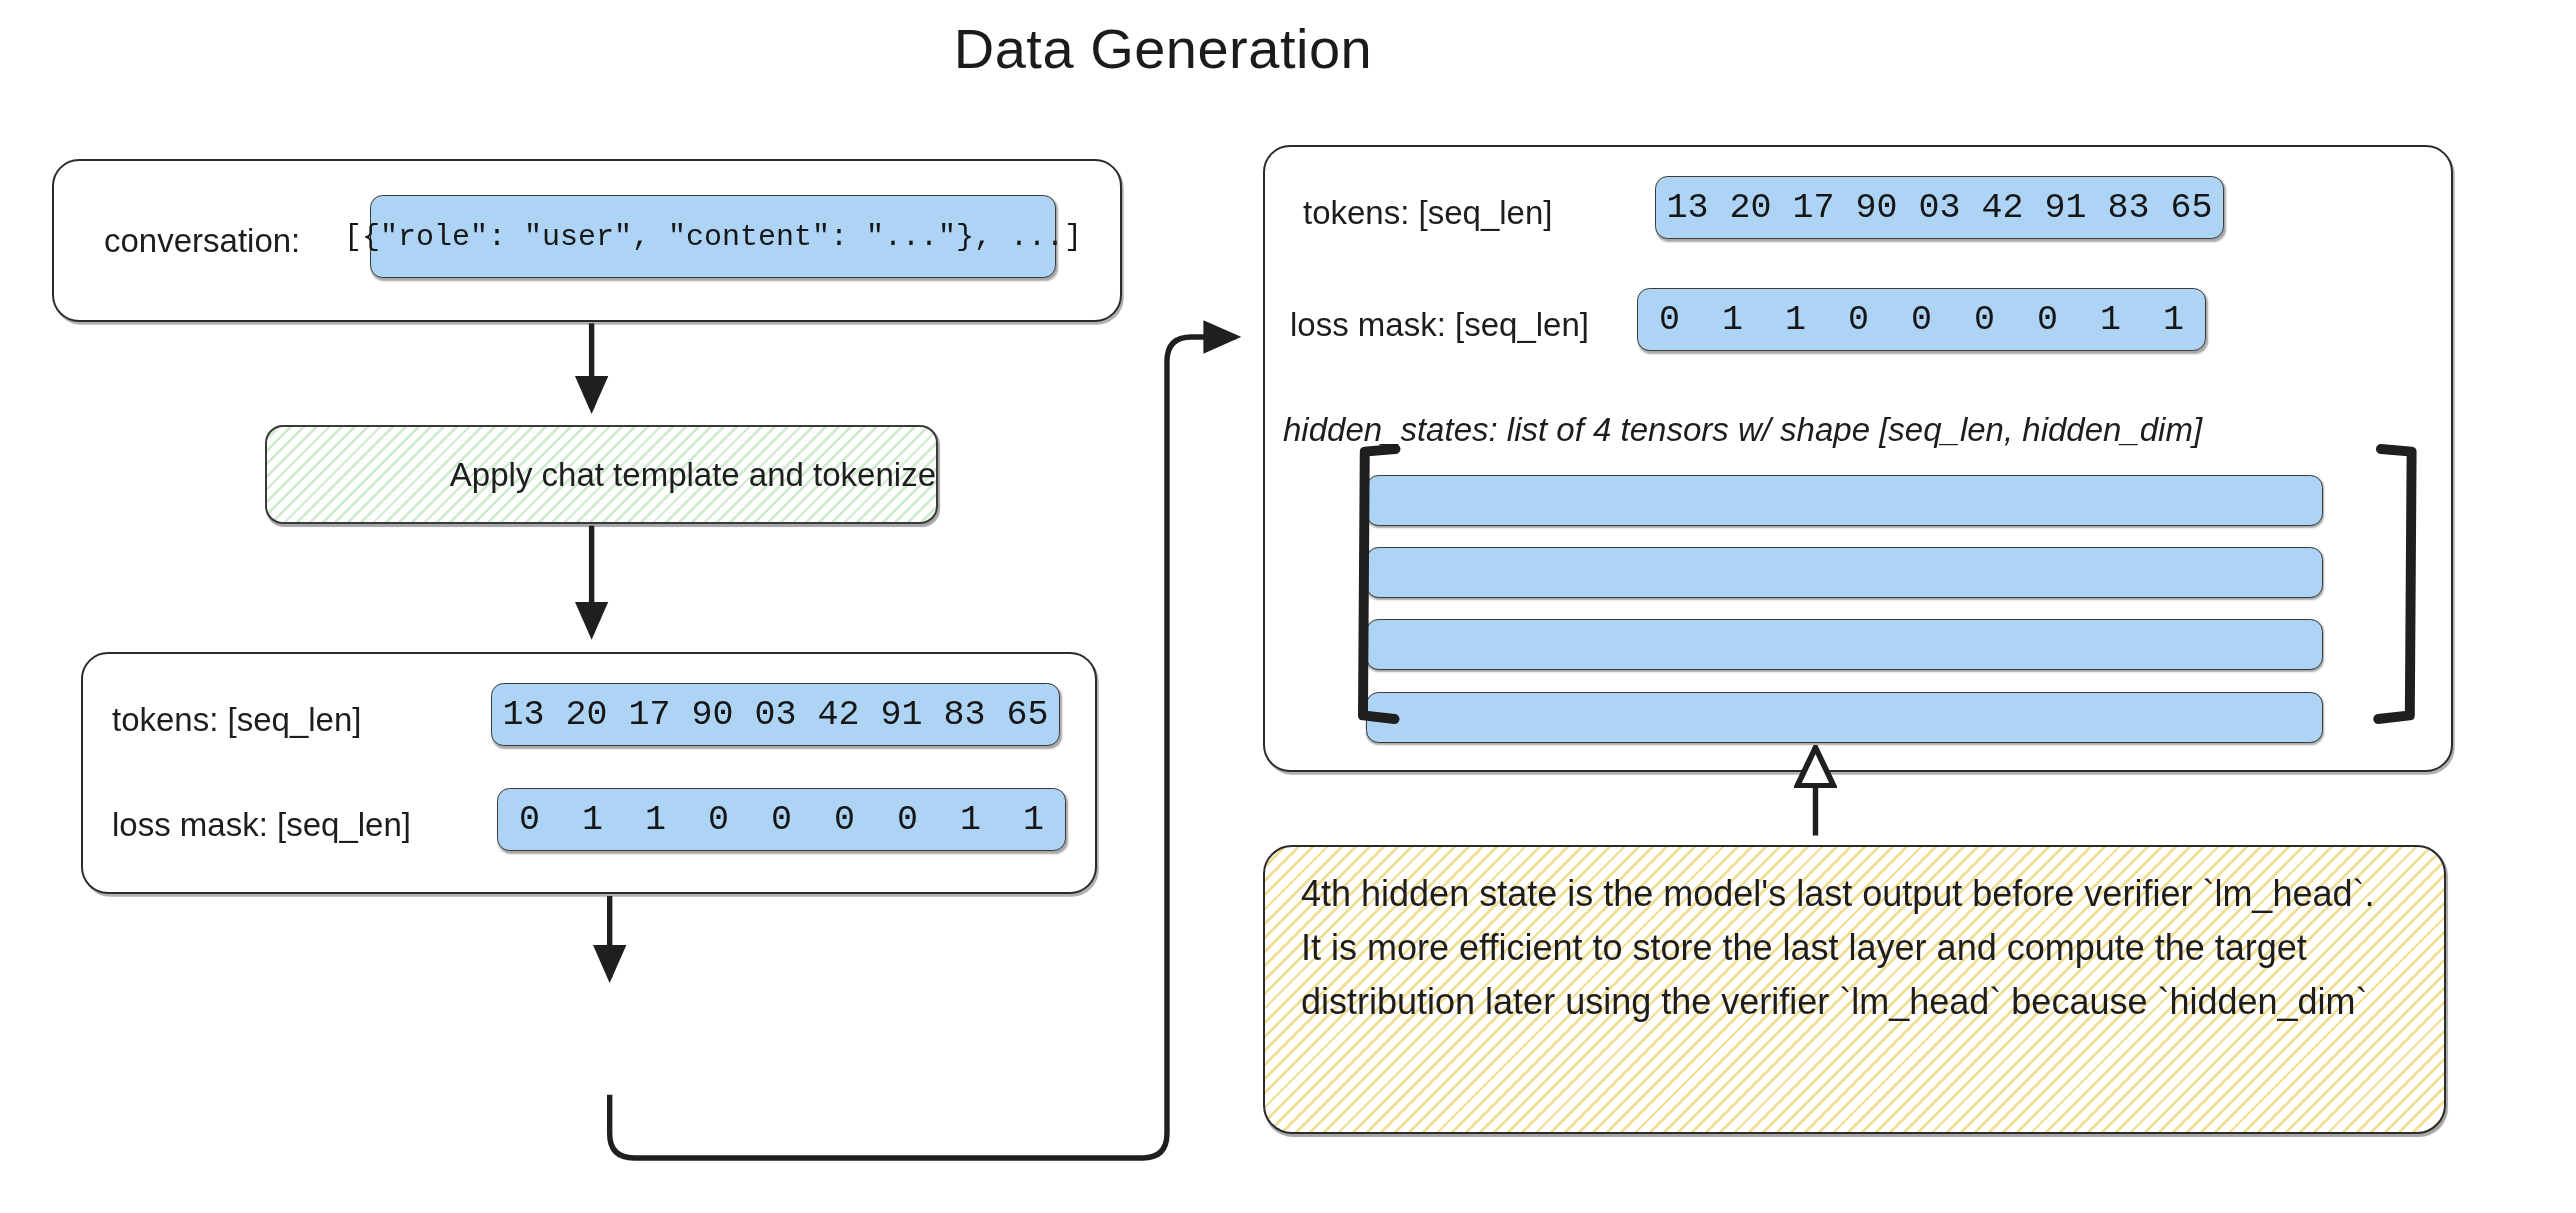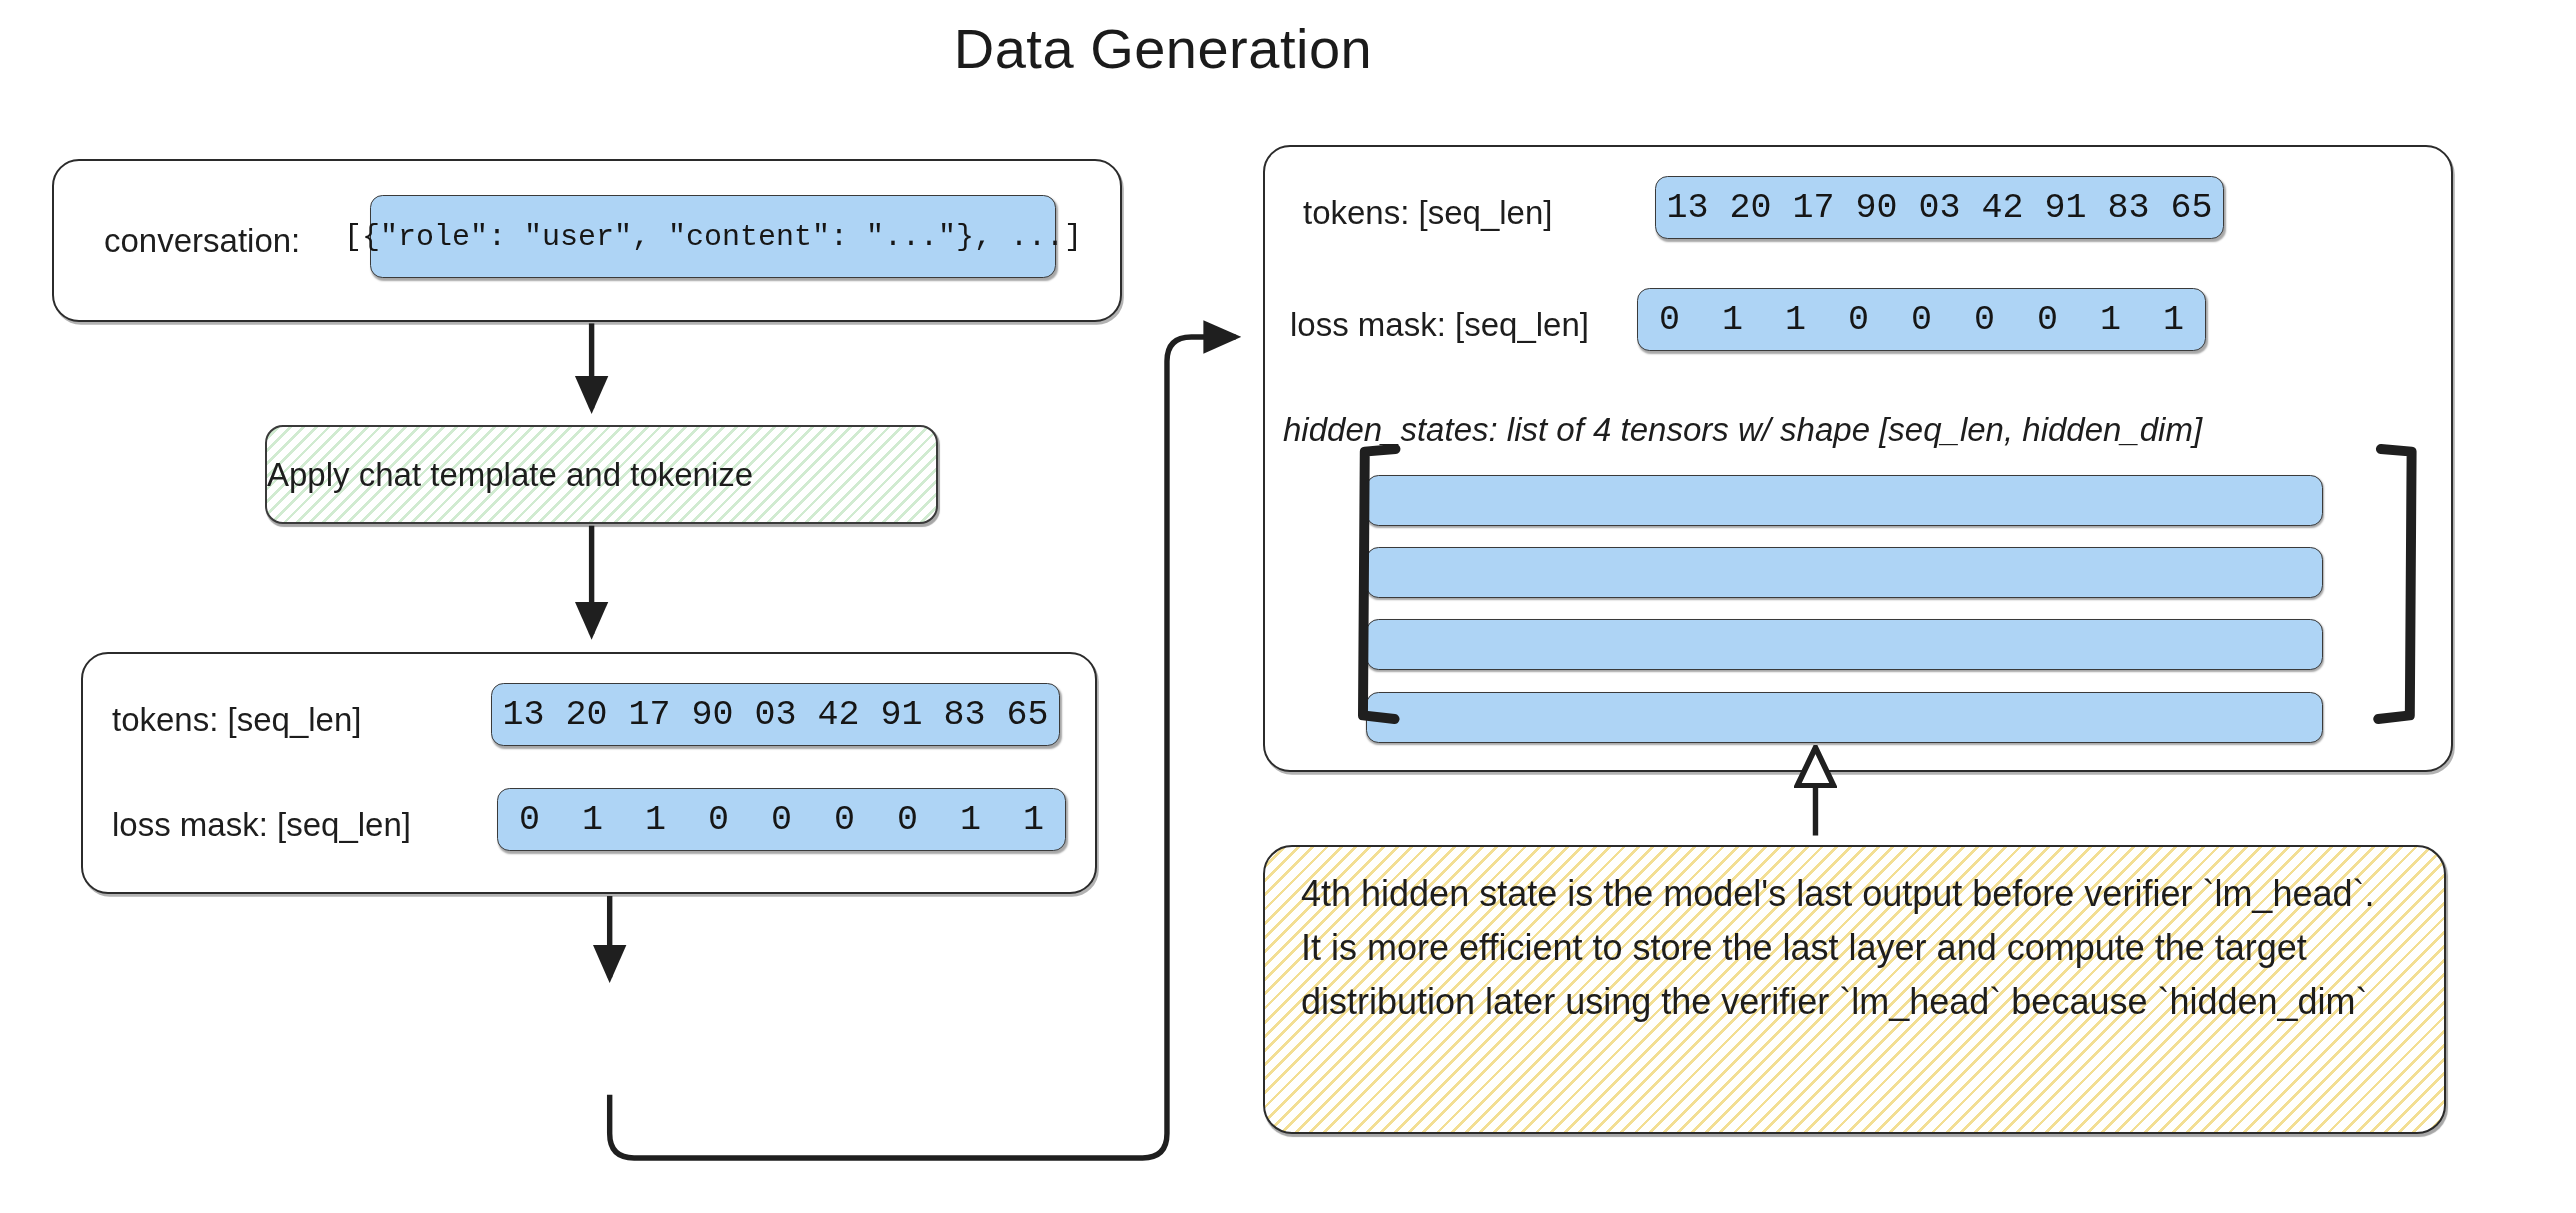--- a/index.html
+++ b/index.html
@@ -75,31 +75,32 @@
 
   
   .proc {
     position: absolute;
     border: 2.7px solid #3a3a3a;
     border-radius: 18px;
     box-sizing: border-box;
     box-shadow: 1.8px 2.7px 0.9px rgba(0,0,0,0.35);
     display: flex;
     align-items: center;
-    justify-content: flex-start;
+    justify-content: flex-end;
     font-size: 33px;
     color: #1d1d1d;
     background-color: #ffffff;
     background-image: repeating-linear-gradient(
       -45deg,
       rgba(140, 205, 140, 0.40) 0px,
       rgba(140, 205, 140, 0.40) 2.7px,
       rgba(255,255,255,0) 2.7px,
       rgba(255,255,255,0) 9px
     );
+    padding-left: 17px;
   }
 
   
   .note {
     position: absolute;
     border: 2.7px solid #2b2b2b;
     border-radius: 29px;
     box-sizing: border-box;
     box-shadow: 1.8px 2.7px 0.9px rgba(0,0,0,0.35);
     padding: 20px 36px 27px 36px;

